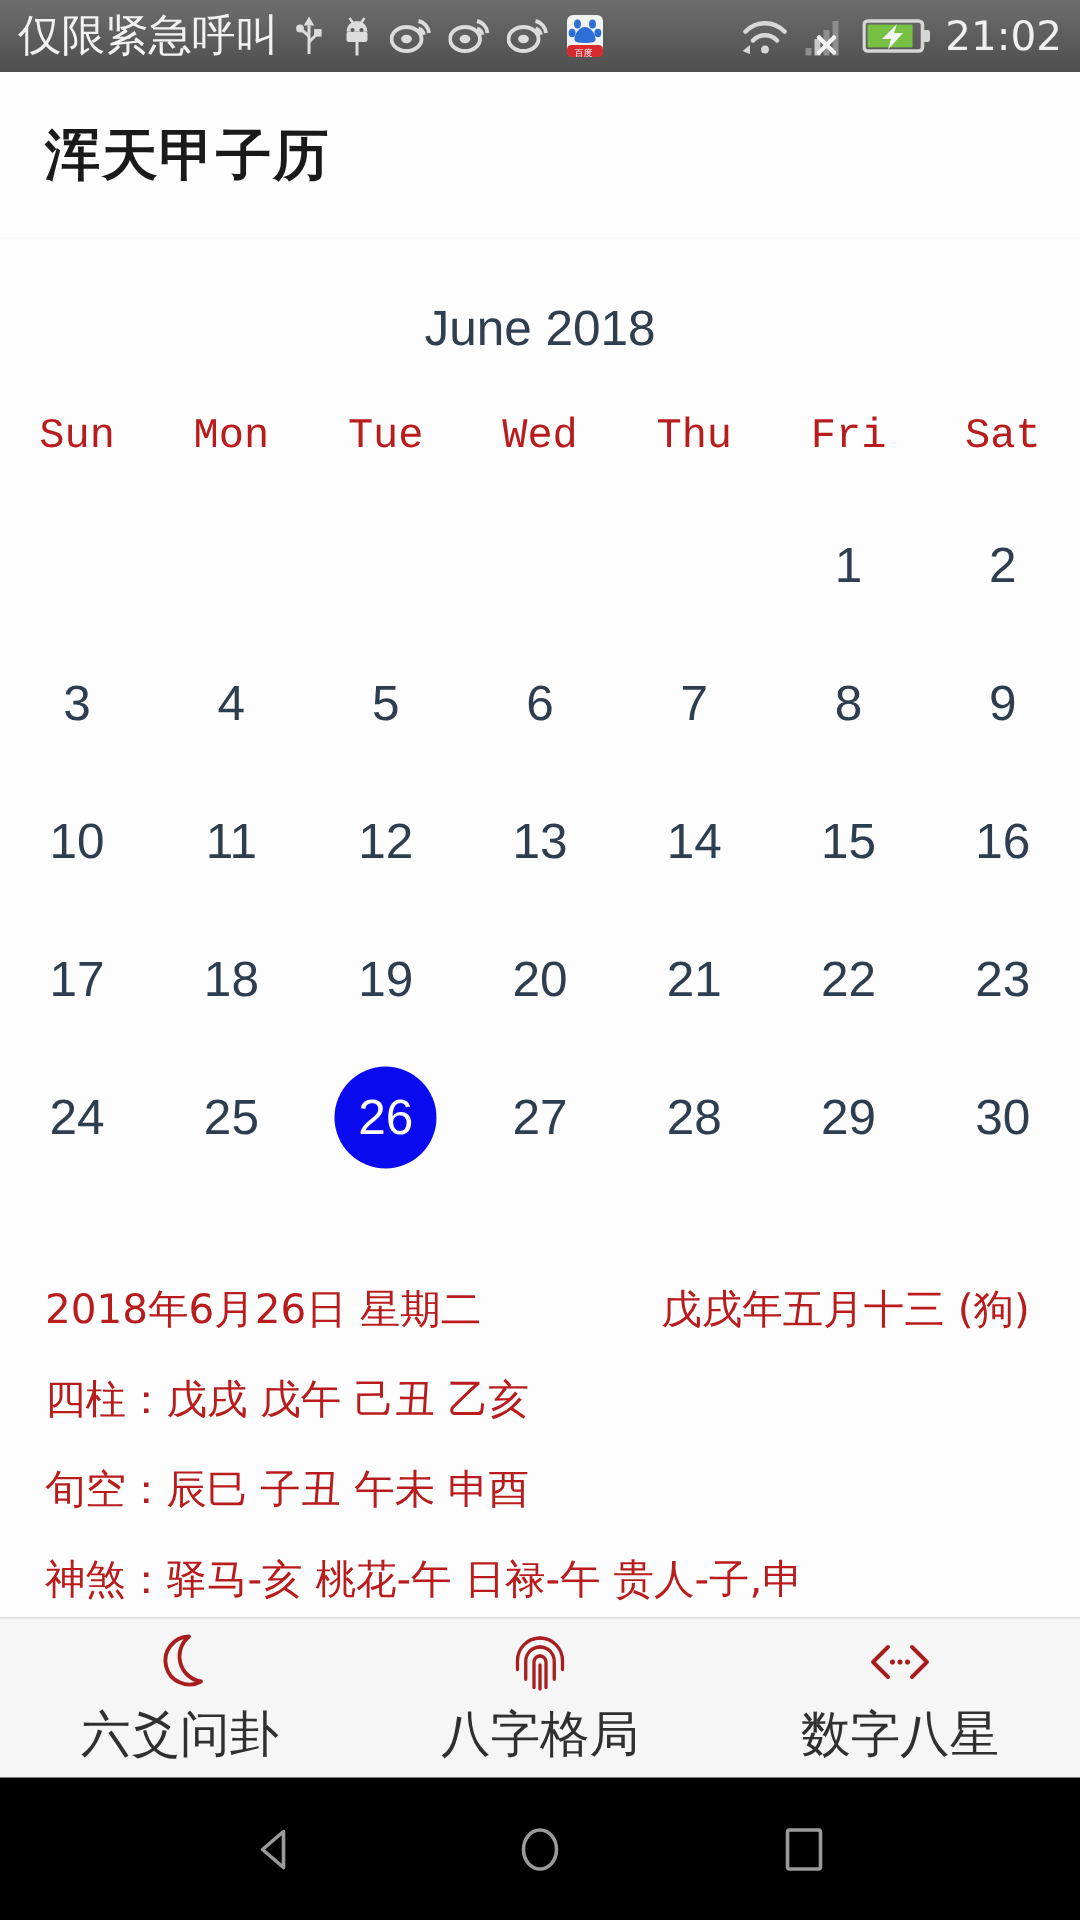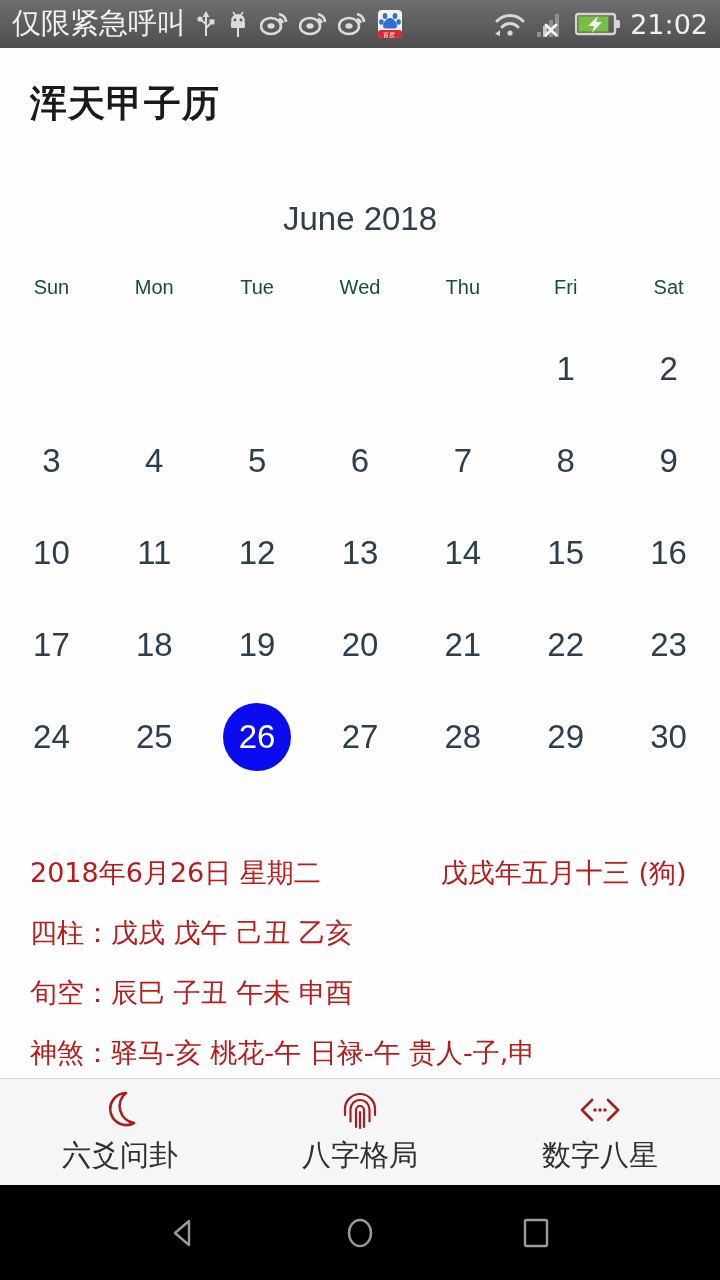--- a/index.html
+++ b/index.html
@@ -46,22 +46,22 @@
   }
   #cal-month{
     text-align:center; font-size:33px; color:#2f3f50;
     margin-top:41px; font-family:"Liberation Sans",sans-serif;
   }
   #weekday-row{
     display:grid; grid-template-columns:repeat(7,1fr);
     margin-top:38px;
   }
   .wd{
-    text-align:center; font-size:20px; color:#14532d;
-    font-family:Liberation Sans, sans-serif;
+    text-align:center; font-size:28px; color:#b91c1c;
+    font-family:Liberation Mono, monospace;
   }
   #day-grid{
     display:grid; grid-template-columns:repeat(7,1fr);
     grid-auto-rows:92px; margin-top:24px;
   }
   .day{
     display:flex; align-items:center; justify-content:center;
     font-size:33px; color:#2d3e50;
     font-family:"Liberation Sans",sans-serif;
   }
@@ -89,21 +89,21 @@
     position:absolute; top:1078px; left:0; width:720px; height:107px;
     background:#f6f6f6; border-top:1px solid #dcdcdc;
     display:flex; align-items:center;
   }
   .tab{
     flex:1; display:flex; flex-direction:column; align-items:center;
     justify-content:center; gap:4px;
   }
   .tab-icon{ height:44px; display:flex; align-items:center; justify-content:center; }
   .tab-label{
-    font-size:29px; color:#303030; font-family:"DejaVu Sans",sans-serif;
+    font-size:33px; color:#303030; font-family:"DejaVu Sans",sans-serif;
   }
 
   
   #navbar{
     position:absolute; top:1185px; left:0; width:720px; height:95px;
     background:#000000; display:flex; align-items:center; justify-content:center;
     gap:140px;
   }
   .navbtn{ display:flex; align-items:center; justify-content:center; }
 </style>

